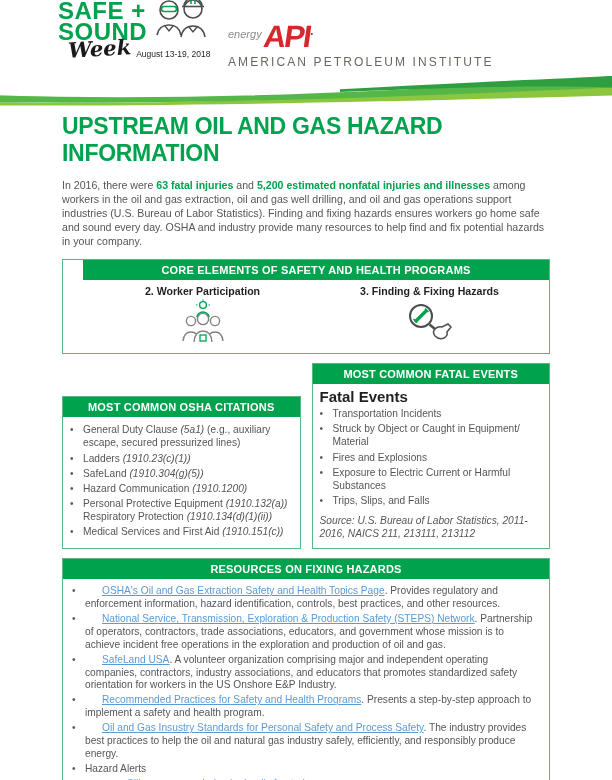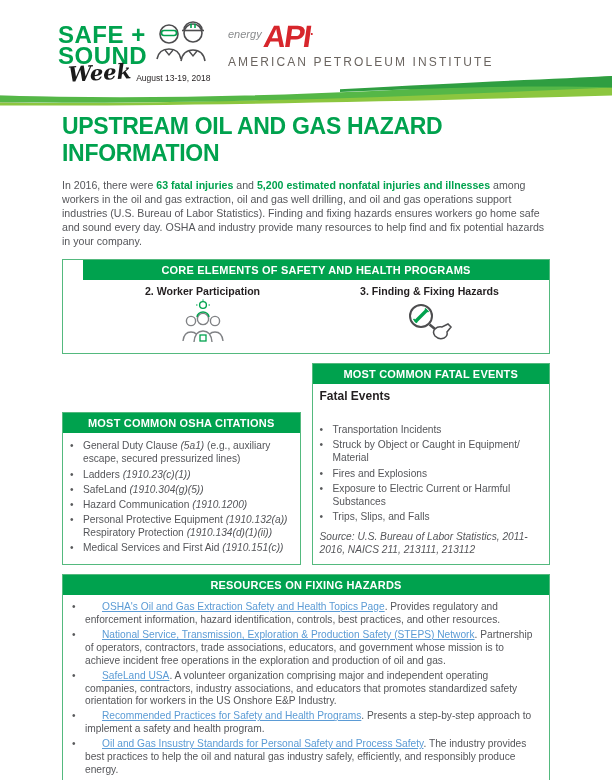--- a/index.html
+++ b/index.html
@@ -8,21 +8,21 @@
     --swoosh_light:#8CC63F; --swoosh_mid:#55B747; --swoosh_dark:#2F9E41; --swoosh_pale:#A9C9A4;
   }
   html,body{margin:0;padding:0;}
   body{width:612px;height:780px;overflow:hidden;background:#fff;
        font-family:"Liberation Sans",sans-serif;color:var(--text);}
   ul{margin:0;padding:0;list-style:none;}
   a{cursor:pointer;margin-left:17px;}
 
   
   .header{height:76px;position:relative;}
-  .ss-logo{position:absolute;left:58px;top:24px;width:160px;}
+  .ss-logo{position:absolute;left:58px;top:0;width:160px;}
   .ss-line{font-weight:bold;color:var(--brand);font-size:24px;line-height:21px;letter-spacing:0.5px;}
   .ss-bottom{display:flex;align-items:flex-end;margin-left:10px;margin-top:-3px;}
   .ss-week{font-family:"DejaVu Serif",serif;font-style:italic;font-weight:bold;
            font-size:21px;color:#1a1a1a;line-height:20px;transform:rotate(-3deg);}
   .ss-date{font-size:8.5px;color:var(--dark);margin-left:5px;white-space:nowrap;}
   .workers-svg{position:absolute;left:92px;top:-5px;}
 
   .api-logo{position:absolute;left:228px;top:24px;}
   .api-top{display:flex;align-items:flex-start;}
   .api-energy{font-style:italic;color:#8A8C8E;font-size:11px;margin-top:4px;margin-right:2px;}
@@ -52,21 +52,21 @@
 
   .cols{display:flex;gap:11px;margin-top:9px;align-items:flex-end;}
   .col{flex:1;display:flex;flex-direction:column;}
   .col-content{padding:6px 7px 8px;font-size:10.2px;line-height:13.1px;flex:1;}
   .blist li{display:flex;margin-bottom:2px;}
   .bullet{flex:none;width:13px;color:#58595B;}
   .sub-list{margin-left:26px;}
   .sub-list .bullet{width:12px;font-size:9px;}
   .li-content{flex:1;}
   .source{font-style:italic;margin-top:7px;font-size:10.2px;line-height:13.1px;}
-  .fatal-heading{font-weight:bold;color:var(--dark);font-size:12px;margin-bottom:20px;}
+  .fatal-heading{font-weight:bold;color:var(--dark);font-size:15px;margin-bottom:4px;}
 
   .res-box{margin-top:9px;}
   .res-content{padding:6px 9px 7px;font-size:10.2px;line-height:12.9px;}
   .lnk{color:var(--link);text-decoration:underline;}
 </style>
 </head>
 <body>
 
 <div class="page">
 

